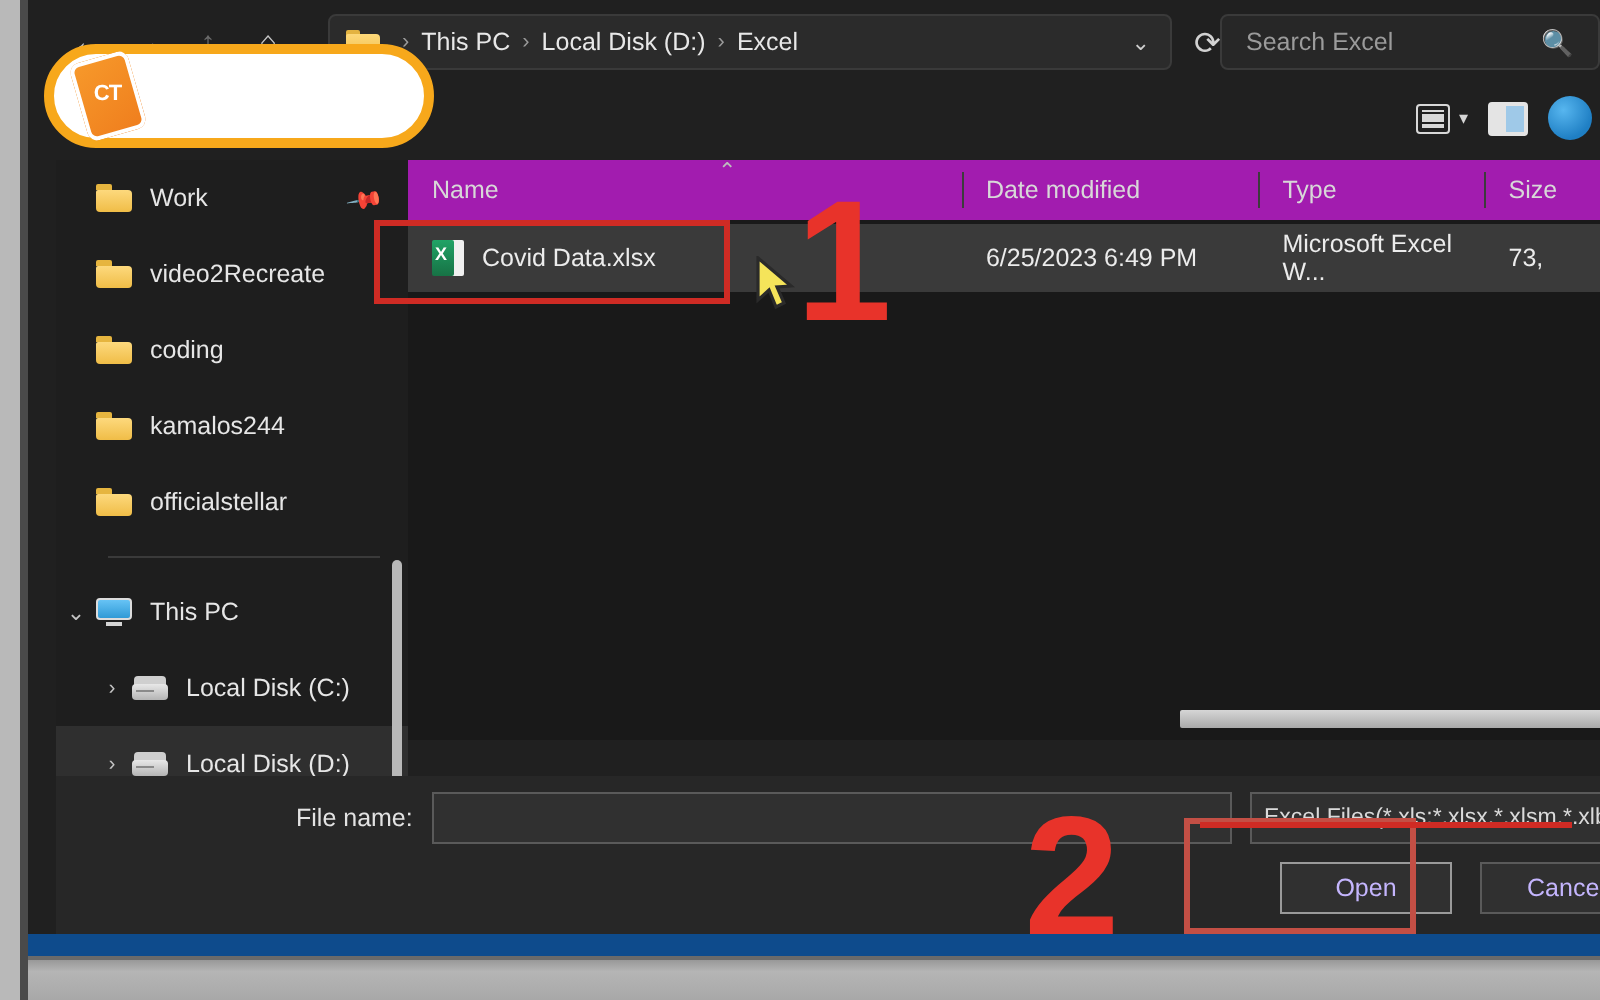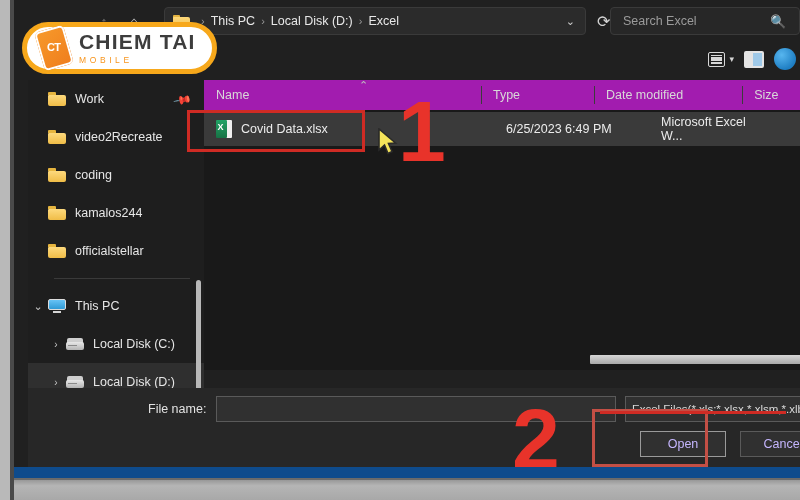--- a/index.html
+++ b/index.html
@@ -284,42 +284,43 @@
       </div>
       <div class="vscroll-side"></div>
     </div>
 
     <div class="listwrap">
       <div class="colhead">
         <div class="c c-name">
           <span>Name</span>
           <span class="sort-caret">⌃</span>
         </div>
+        <div class="c c-date">
+          <span>Date modified</span>
+        </div>
         <div class="c c-type">
           <span>Type</span>
-        </div>
-        <div class="c c-date">
-          <span>Date modified</span>
         </div>
         <div class="c c-size">
           <span>Size</span>
         </div>
       </div>
 
       <div class="filerow">
         <div class="cell c-name">
           <span class="xl-icon">
             <span class="sheet"></span>
               <span class="grn"></span>
               <span class="x">X</span>
           </span>
           <span>Covid Data.xlsx</span>
         </div>
         <div class="cell c-date">6/25/2023 6:49 PM</div>
         <div class="cell c-type">Microsoft Excel W...</div>
+        <div class="cell c-size">73,</div>
       </div>
 
       <div class="hscroll-track">
         <div class="hscroll"></div>
       </div>
     </div>
 
     <div class="formarea">
       <div class="fn-label">File name:</div>
       <div class="fn-input">
@@ -346,19 +347,15 @@
 
   <div class="edge-left"></div>
   <div class="edge-left-inner"></div>
   <div class="bottom-blue"></div>
   <div class="bottom-gray"></div>
 
   <div class="logo">
     <div class="logo-phone">
       <span class="ct">CT</span>
     </div>
-    <div class="logo-text">
-      <div class="logo-main">CHIEM TAI</div>
-      <div class="logo-sub">MOBILE</div>
-    </div>
   </div>
 
 </div>
 
 </body></html>

